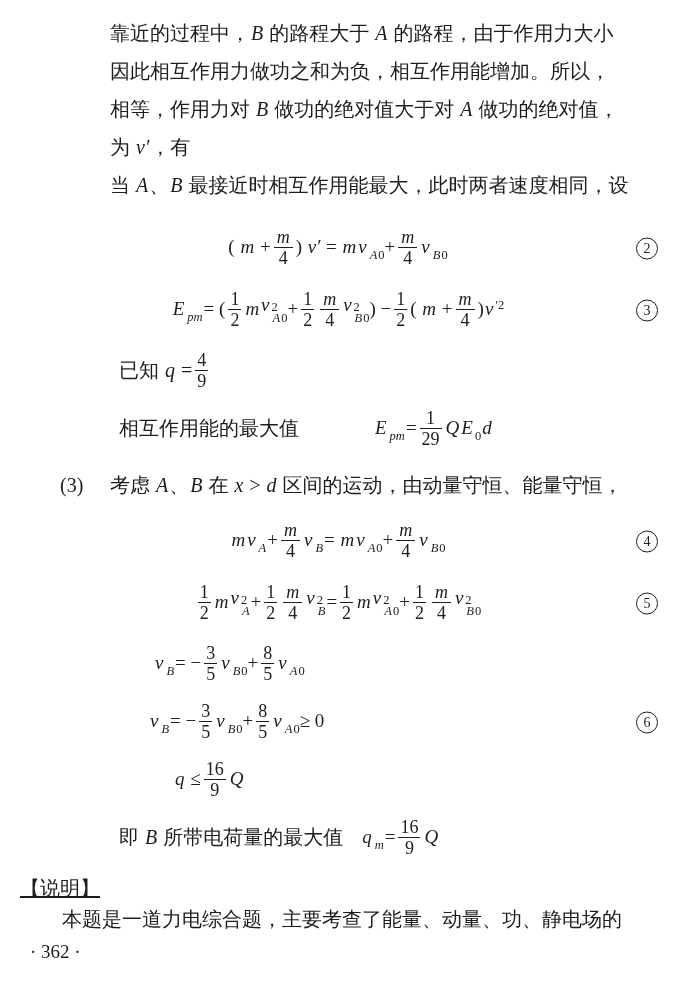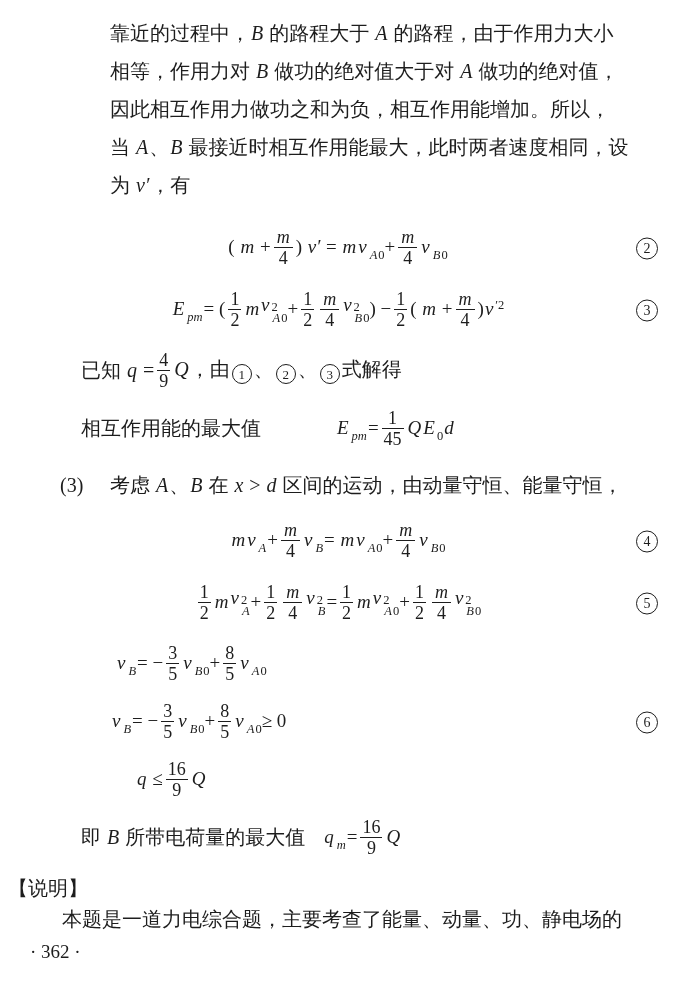--- a/index.html
+++ b/index.html
@@ -24,44 +24,44 @@
   .formula{font-size:19px;display:inline-flex;align-items:center;white-space:nowrap;}
   .f20{font-size:20px;}
   .frac{display:inline-flex;flex-direction:column;align-items:center;margin:0 3px;}
   .fnum,.fden{font-size:18px;line-height:20px;padding:0 2px;}
   .fbar{align-self:stretch;height:1px;background:currentColor;}
   .msub{font-size:12.5px;position:relative;top:6px;margin-left:1px;}
   .msup{font-size:12.5px;position:relative;top:-6px;margin-left:1px;}
   .ssk{display:inline-flex;flex-direction:column;align-items:flex-start;
        font-size:12.5px;line-height:11px;margin-left:1px;}
   
-  .stmt{display:flex;align-items:center;margin-left:81px;position:relative;
+  .stmt{display:flex;align-items:center;margin-left:119px;position:relative;
         min-height:48px;margin-top:10px;}
   .stmt-text{white-space:nowrap;line-height:1.2;text-align:center;}
   .g18{margin-left:18px}.g30{margin-left:30px}.g35{margin-left:35px}
   .g55{margin-left:55px}.g75{margin-left:75px}
   
   .circ{display:inline-flex;align-items:center;justify-content:center;
         width:18px;height:18px;border:1px solid currentColor;border-radius:50%;
         font-size:13px;font-style:normal;margin:0 2px;vertical-align:-3px;line-height:1;}
   .eq-label .circ{width:20px;height:20px;font-size:14px;vertical-align:0;}
   
-  .note-header{margin:12px 0 0 8px;line-height:30px;white-space:nowrap;}
+  .note-header{margin:12px 0 0 20px;line-height:30px;white-space:nowrap;text-decoration:underline;}
   .note-para{margin:0 8px 0 10px;text-indent:2.6em;line-height:33px;white-space:nowrap;}
   .page-number{margin:5px 0 12px 30px;font-size:19px;}
 </style>
 </head>
 <body style="background: rgb(255, 255, 255); color: rgb(29, 29, 29);">
 
 <div class="para-main">
     <div class="tline">靠近的过程中，<i>B</i> 的路程大于 <i>A</i> 的路程，由于作用力大小</div>
+    <div class="tline">因此相互作用力做功之和为负，相互作用能增加。所以，</div>
     <div class="tline">相等，作用力对 <i>B</i> 做功的绝对值大于对 <i>A</i> 做功的绝对值，</div>
-    <div class="tline">因此相互作用力做功之和为负，相互作用能增加。所以，</div>
+    <div class="tline">为 <i>v′</i>，有</div>
     <div class="tline">当 <i>A</i>、<i>B</i> 最接近时相互作用能最大，此时两者速度相同，设</div>
-    <div class="tline">为 <i>v′</i>，有</div>
   </div>
 
 <div class="eq-row">
   <span class="formula">
       <span>( <i>m</i> + </span>
       <span class="frac">
         <span class="fnum"><i>m</i></span>
         <span class="fbar"></span>
         <span class="fden">4</span>
       </span>
@@ -126,33 +126,32 @@
 </div>
 
 <div class="stmt">
   <span class="formula f20">
       <span>已知 <i>q</i> = </span>
       <span class="frac">
         <span class="fnum">4</span>
         <span class="fbar"></span>
         <span class="fden">9</span>
       </span>
-      <span><i>Q</i>，由<span class="circ">1</span>、<span class="circ">2</span>、<span class="circ">3</span>式解得</span>
     </span>
 </div>
 
 <div class="stmt">
   <span class="stmt-text">相互作用能的最大值</span>
   <span class="formula g75">
       <span><i>E</i><span class="msub"><i>pm</i></span></span>
       <span> = </span>
       <span class="frac">
         <span class="fnum">1</span>
         <span class="fbar"></span>
-        <span class="fden">45</span>
+        <span class="fden">29</span>
       </span>
       <span><i>Q</i></span>
       <span><i>E</i><span class="msub">0</span></span>
       <span><i>d</i></span>
     </span>
 </div>
 
 <div class="part3">
   <div class="part3-row1">
     <span class="part3-marker">(3)</span>

